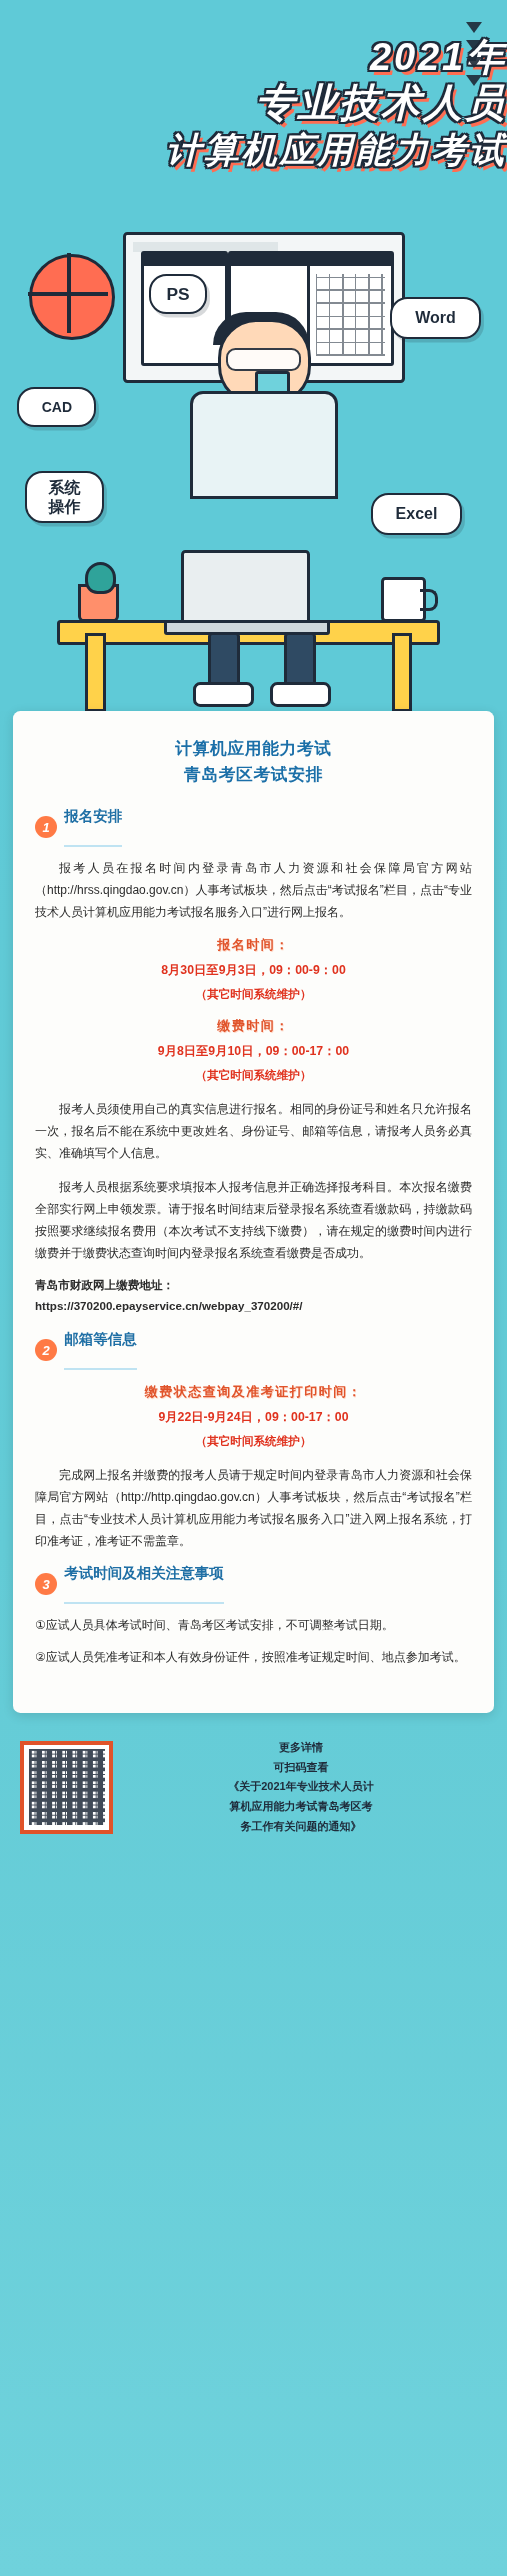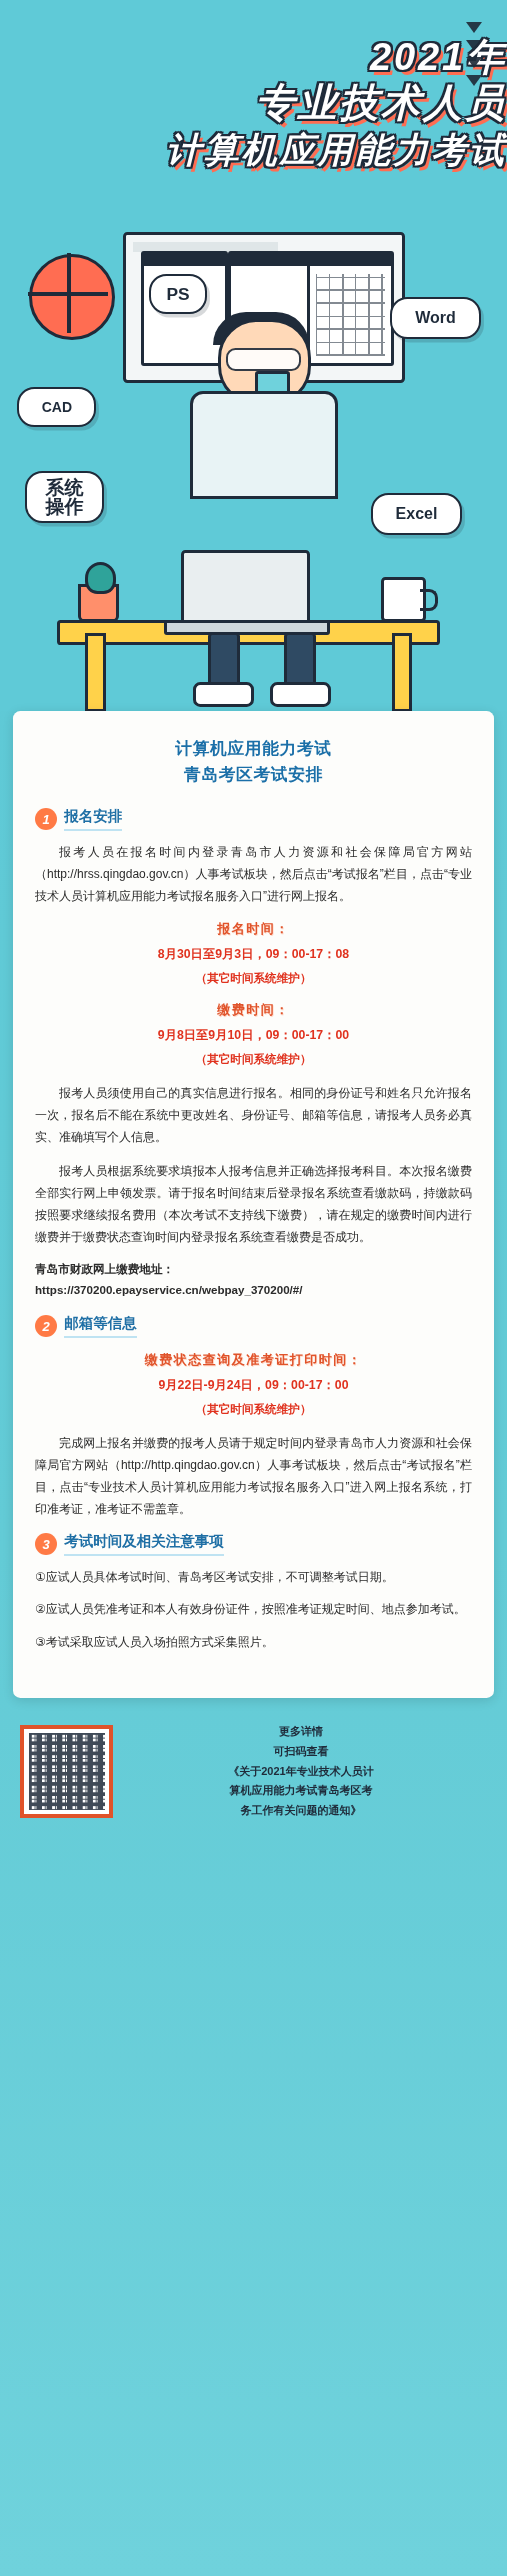--- a/index.html
+++ b/index.html
@@ -107,21 +107,21 @@
     position:absolute;
     background:#fff;border:2.9px solid #1f2b3a;border-radius:17.4px;
     font-weight:bold;color:#1f2b3a;
     display:flex;align-items:center;justify-content:center;
     text-align:center;
     box-shadow:2.9px 3.6px 0 rgba(31,43,58,.18);
   }
   .b-ps{left:149px;top:64px;width:54px;height:36px;font-size:17.4px;}
   .b-word{right:26px;top:87px;width:87px;height:38px;font-size:16px;}
   .b-cad{left:17.4px;top:177px;width:75px;height:36px;font-size:14px;}
-  .b-sys{left:25px;top:261px;width:75px;height:48px;font-size:19px;line-height:19px;}
+  .b-sys{left:25px;top:261px;width:75px;height:48px;font-size:16px;line-height:19px;}
   .b-excel{right:45px;top:283px;width:87px;height:38px;font-size:16px;}
 
   .desk{
     position:absolute;left:57px;bottom:58px;
     width:377px;height:19px;background:#ffd24a;border:3.6px solid #1f2b3a;border-radius:3.6px;
   }
   .desk-leg{
     position:absolute;bottom:-70px;width:14.5px;height:73px;background:#ffd24a;border:3.6px solid #1f2b3a;
   }
   .desk-leg.l{left:25px;}
@@ -194,21 +194,21 @@
   .sec-num{
     width:22px;height:22px;border-radius:50%;
     background:#ff7a45;color:#fff;font-weight:bold;font-size:13px;
     display:flex;align-items:center;justify-content:center;
     font-style:italic;
     margin-right:7.3px;flex:0 0 auto;
   }
   .sec-name{
     font-size:14.5px;font-weight:bold;color:#1f6fa5;
     border-bottom:2.2px solid #bfe3f2;
-    padding-bottom:3px;
+    padding-bottom:19px;
   }
   p.para{
     font-size:12px;
     line-height:22px;
     color:#2b2b2b;
     text-indent:2em;
     margin:0 0 11.6px 0;
     text-align:justify;
   }
   .centered-label{
@@ -344,21 +344,21 @@
     </div>
 
     <div class="sec-head">
       <div class="sec-num">1</div>
       <div class="sec-name">报名安排</div>
     </div>
 
     <p class="para">报考人员在报名时间内登录青岛市人力资源和社会保障局官方网站（http://hrss.qingdao.gov.cn）人事考试板块，然后点击“考试报名”栏目，点击“专业技术人员计算机应用能力考试报名服务入口”进行网上报名。</p>
 
     <div class="centered-label">报名时间：</div>
-    <div class="time-line">8月30日至9月3日，09：00-17：08</div>
+    <div class="time-line">8月30日至9月3日，09：00-9：00</div>
     <div class="time-sub">（其它时间系统维护）</div>
 
     <div class="centered-label">缴费时间：</div>
     <div class="time-line">9月8日至9月10日，09：00-17：00</div>
     <div class="time-sub">（其它时间系统维护）</div>
 
     <p class="para">报考人员须使用自己的真实信息进行报名。相同的身份证号和姓名只允许报名一次，报名后不能在系统中更改姓名、身份证号、邮箱等信息，请报考人员务必真实、准确填写个人信息。</p>
     <p class="para">报考人员根据系统要求填报本人报考信息并正确选择报考科目。本次报名缴费全部实行网上申领发票。请于报名时间结束后登录报名系统查看缴款码，持缴款码按照要求继续报名费用（本次考试不支持线下缴费），请在规定的缴费时间内进行缴费并于缴费状态查询时间内登录报名系统查看缴费是否成功。</p>
 
     <p class="link">青岛市财政网上缴费地址：</p>
@@ -375,21 +375,20 @@
 
     <p class="para">完成网上报名并缴费的报考人员请于规定时间内登录青岛市人力资源和社会保障局官方网站（http://http.qingdao.gov.cn）人事考试板块，然后点击“考试报名”栏目，点击“专业技术人员计算机应用能力考试报名服务入口”进入网上报名系统，打印准考证，准考证不需盖章。</p>
 
     <div class="sec-head">
       <div class="sec-num">3</div>
       <div class="sec-name">考试时间及相关注意事项</div>
     </div>
 
     <p class="item">①应试人员具体考试时间、青岛考区考试安排，不可调整考试日期。</p>
     <p class="item">②应试人员凭准考证和本人有效身份证件，按照准考证规定时间、地点参加考试。</p>
-    <p class="item">③考试采取应试人员入场拍照方式采集照片。</p>
 
     <div class="divider-space"></div>
   </div>
 
   <div class="footer">
     <div class="qr">
       <div class="qr-inner"></div>
     </div>
     <div class="footer-text">
       <div>更多详情</div>

